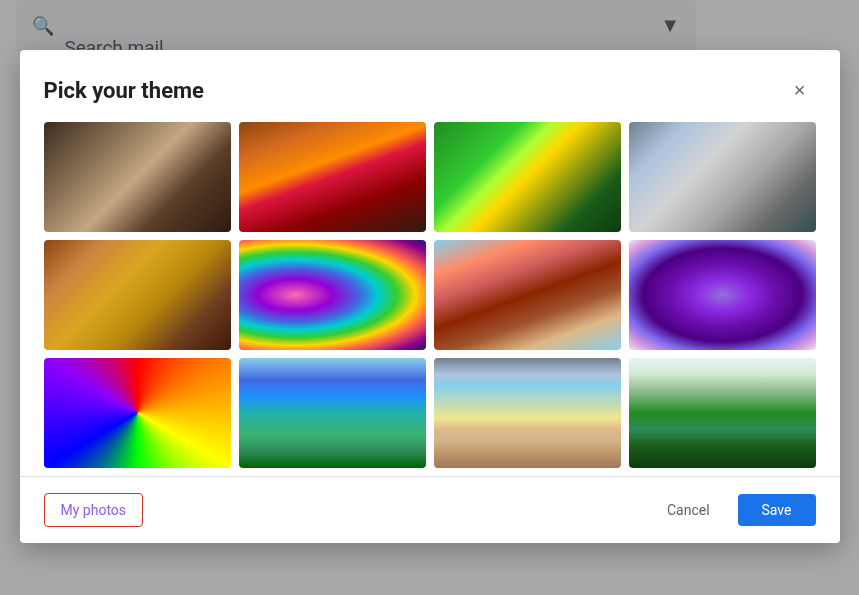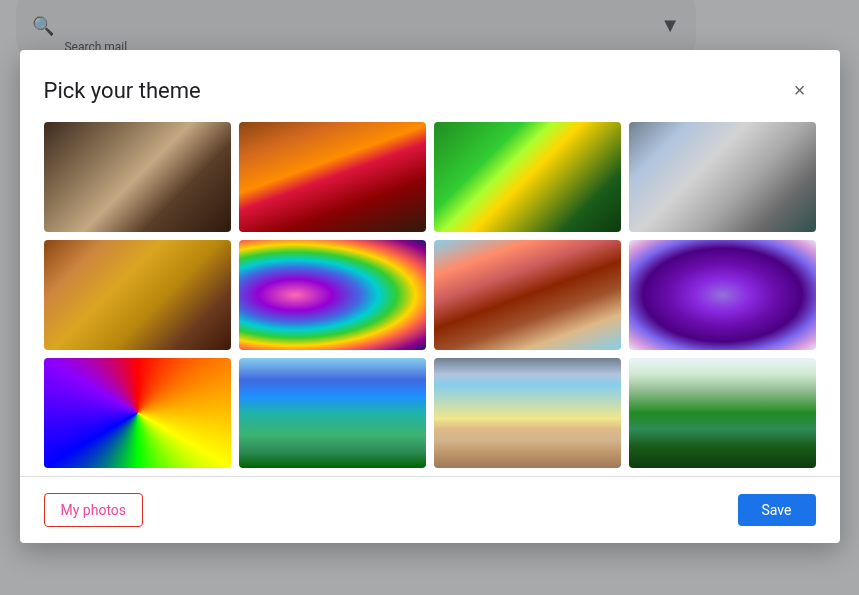--- a/index.html
+++ b/index.html
@@ -29,21 +29,21 @@
       flex: 1;
       max-width: 680px;
       gap: 10px;
     }
     .search-icon-svg {
       color: #5f6368;
       font-size: 18px;
     }
     .search-input-text {
       color: #5f6368;
-      font-size: 12px;
+      font-size: 19px;
       flex: 1;
       margin-top: 44px;
     }
     .search-dropdown-arrow {
       color: #5f6368;
       font-size: 20px;
     }
 
     
     .dialog-overlay {
@@ -66,21 +66,21 @@
     }
     .dialog-header {
       padding: 24px 24px 16px 24px;
       display: flex;
       align-items: center;
       justify-content: space-between;
       flex-shrink: 0;
     }
     .dialog-title {
       font-size: 22px;
-      font-weight: 400;
+      font-weight: 700;
       color: #202124;
     }
     .close-btn {
       width: 32px;
       height: 32px;
       border: none;
       background: none;
       cursor: pointer;
       display: flex;
       align-items: center;
@@ -119,21 +119,21 @@
       padding: 16px 24px;
       display: flex;
       align-items: center;
       justify-content: space-between;
       border-top: 1px solid #e0e0e0;
       flex-shrink: 0;
     }
     .my-photos-btn {
       border: 1.5px solid #d93025;
       background: none;
-      color: #ec4899;
+      color: #8b5cf6;
       padding: 8px 16px;
       border-radius: 4px;
       font-size: 14px;
       cursor: pointer;
       font-family: inherit;
     }
     .footer-actions {
       display: flex;
       gap: 12px;
       align-items: center;
@@ -231,18 +231,19 @@
           <div class="theme-item theme-swirl" title="Color swirl"></div>
           <div class="theme-item theme-lake" title="Lake and trees"></div>
           <div class="theme-item theme-beach" title="Beach"></div>
           <div class="theme-item theme-forest" title="Forest"></div>
         </div>
     </div>
 
     <div class="dialog-footer">
       <button class="my-photos-btn">My photos</button>
       <div class="footer-actions">
+        <button class="cancel-btn">Cancel</button>
         <button class="save-btn">Save</button>
       </div>
     </div>
 
   </div>
 </div>
 
 </body></html>

